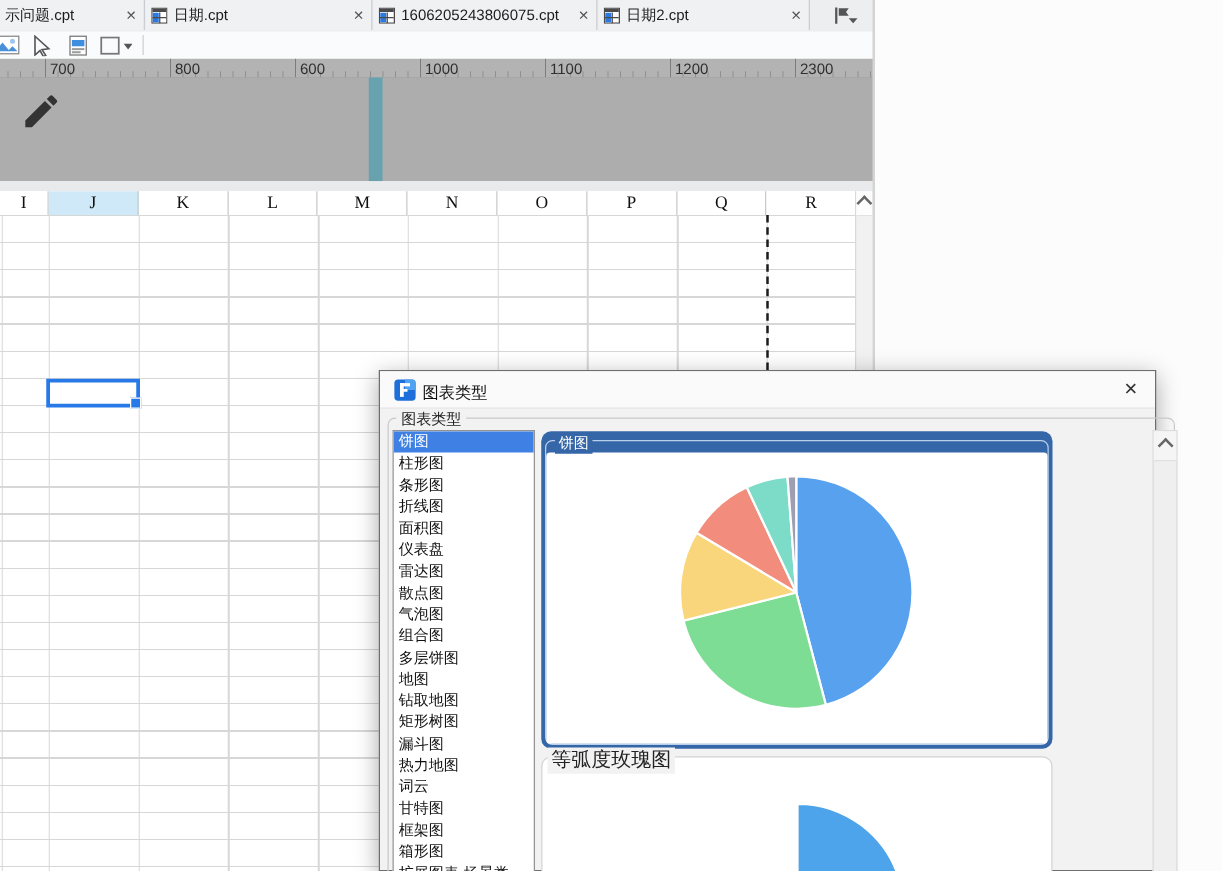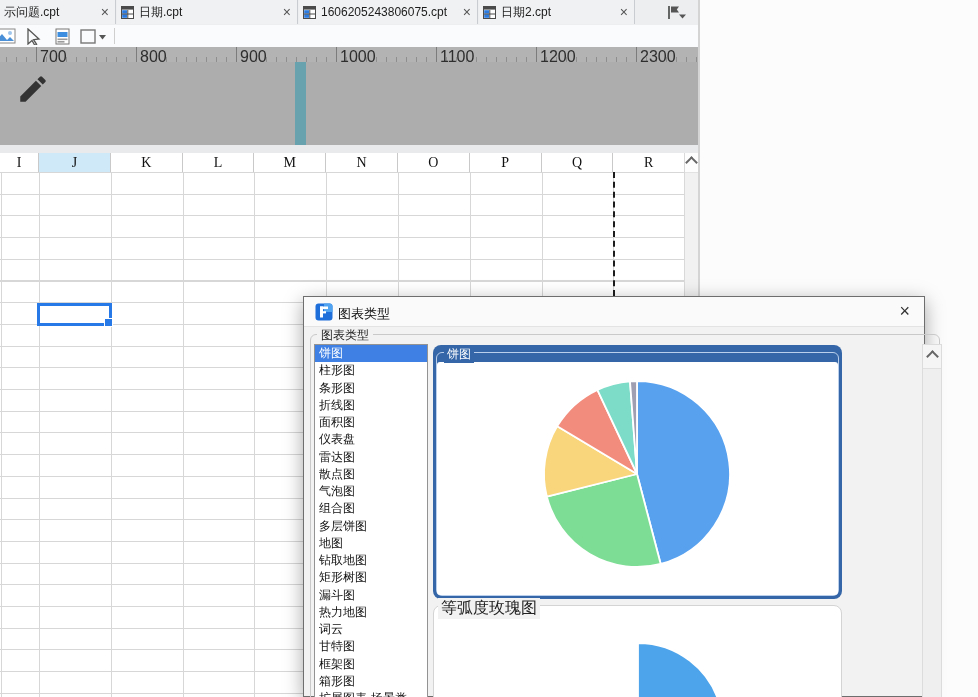--- a/index.html
+++ b/index.html
@@ -18,21 +18,21 @@
   
   #toolbar{left:0;top:25px;width:700px;height:22px;background:#fafbfc;}
   .tb-sep{position:absolute;top:3px;width:1px;height:16px;background:#cfcfcf;}
 
   
   #ruler{left:0;top:47px;width:700px;height:15px;background:#b3b3b3;border-bottom:1px solid #8d8d8d;
     background-image:
       repeating-linear-gradient(to right,#7c7c7c 0 1px,transparent 1px 100px),
       repeating-linear-gradient(to right,#8e8e8e 0 1px,transparent 1px 10px);
     background-size:100px 15px,10px 5px;background-position:36px 0,6px 10px;background-repeat:repeat-x;}
-  .rlabel{position:absolute;top:1px;font-size:16px;color:#2e2e2e;}
+  .rlabel{position:absolute;top:1px;font-size:12px;color:#2e2e2e;}
 
   
   #canvas{left:0;top:62px;width:700px;height:83px;background:#adadad;}
   #teal-strip{left:295px;top:0;width:11px;height:83px;background:#68a2af;}
   #gapstrip{left:0;top:145px;width:700px;height:8px;background:#e9eaeb;}
 
   
   #colheads{left:0;top:153px;width:684px;height:19px;background:#fff;border-bottom:1px solid #c9c9c9;}
   .hcell{position:absolute;top:0;height:19px;border-right:1px solid #c9c9c9;box-sizing:border-box;
          display:flex;align-items:center;justify-content:center;
@@ -115,21 +115,21 @@
               <rect x="1" y="1" width="11" height="2.6" fill="#4a4a4a"></rect>
               <rect x="1.2" y="4.2" width="4.8" height="3.4" fill="#2a7ae2"></rect>
               <rect x="1.2" y="8.2" width="4.8" height="3.6" fill="#2a7ae2"></rect>
               <line x1="6.8" y1="4" x2="6.8" y2="12.5" stroke="#4a4a4a"></line>
               <line x1="1" y1="8" x2="12" y2="8" stroke="#4a4a4a"></line>
             </svg>
           </span>
           <span class="tlabel">1606205243806075.cpt</span>
           <span class="tclose">×</span>
         </div>
-        <div class="tab" style="left: 479px; width: 156px;">
+        <div class="tab" style="left: 479px; width: 169px;">
           <span class="ticon">
             <svg width="13" height="13" viewBox="0 0 13 13">
               <rect x="0.5" y="0.5" width="12" height="12" fill="#fff" stroke="#4a4a4a"></rect>
               <rect x="1" y="1" width="11" height="2.6" fill="#4a4a4a"></rect>
               <rect x="1.2" y="4.2" width="4.8" height="3.4" fill="#2a7ae2"></rect>
               <rect x="1.2" y="8.2" width="4.8" height="3.6" fill="#2a7ae2"></rect>
               <line x1="6.8" y1="4" x2="6.8" y2="12.5" stroke="#4a4a4a"></line>
               <line x1="1" y1="8" x2="12" y2="8" stroke="#4a4a4a"></line>
             </svg>
           </span>
@@ -172,21 +172,21 @@
           <rect x="1" y="1" width="14" height="13" fill="none" stroke="#777" stroke-width="1.4"></rect>
           <path d="M19 6h7l-3.5 4.5z" fill="#555"></path>
         </svg>
     </span>
     <span class="tb-sep" style="left:114px;"></span>
   </div>
 
   <div class="abs" id="ruler">
       <span class="rlabel" style="left: 40px;">700</span>
       <span class="rlabel" style="left: 140px;">800</span>
-      <span class="rlabel" style="left: 240px;">900</span>
+      <span class="rlabel" style="left: 240px;">600</span>
       <span class="rlabel" style="left: 340px;">1000</span>
       <span class="rlabel" style="left: 440px;">1100</span>
       <span class="rlabel" style="left: 540px;">1200</span>
       <span class="rlabel" style="left: 640px;">2300</span>
     </div>
 
   <div class="abs" id="canvas">
     <span class="abs" style="left:16px;top:10px;">
       <svg width="34" height="34" viewBox="0 0 24 24">
           <path fill="#333" d="M3 17.25V21h3.75L17.81 9.94l-3.75-3.75L3 17.25zM20.71 7.04a1 1 0 0 0 0-1.41l-2.34-2.34a1 1 0 0 0-1.41 0l-1.83 1.83 3.75 3.75 1.83-1.83z"></path>

